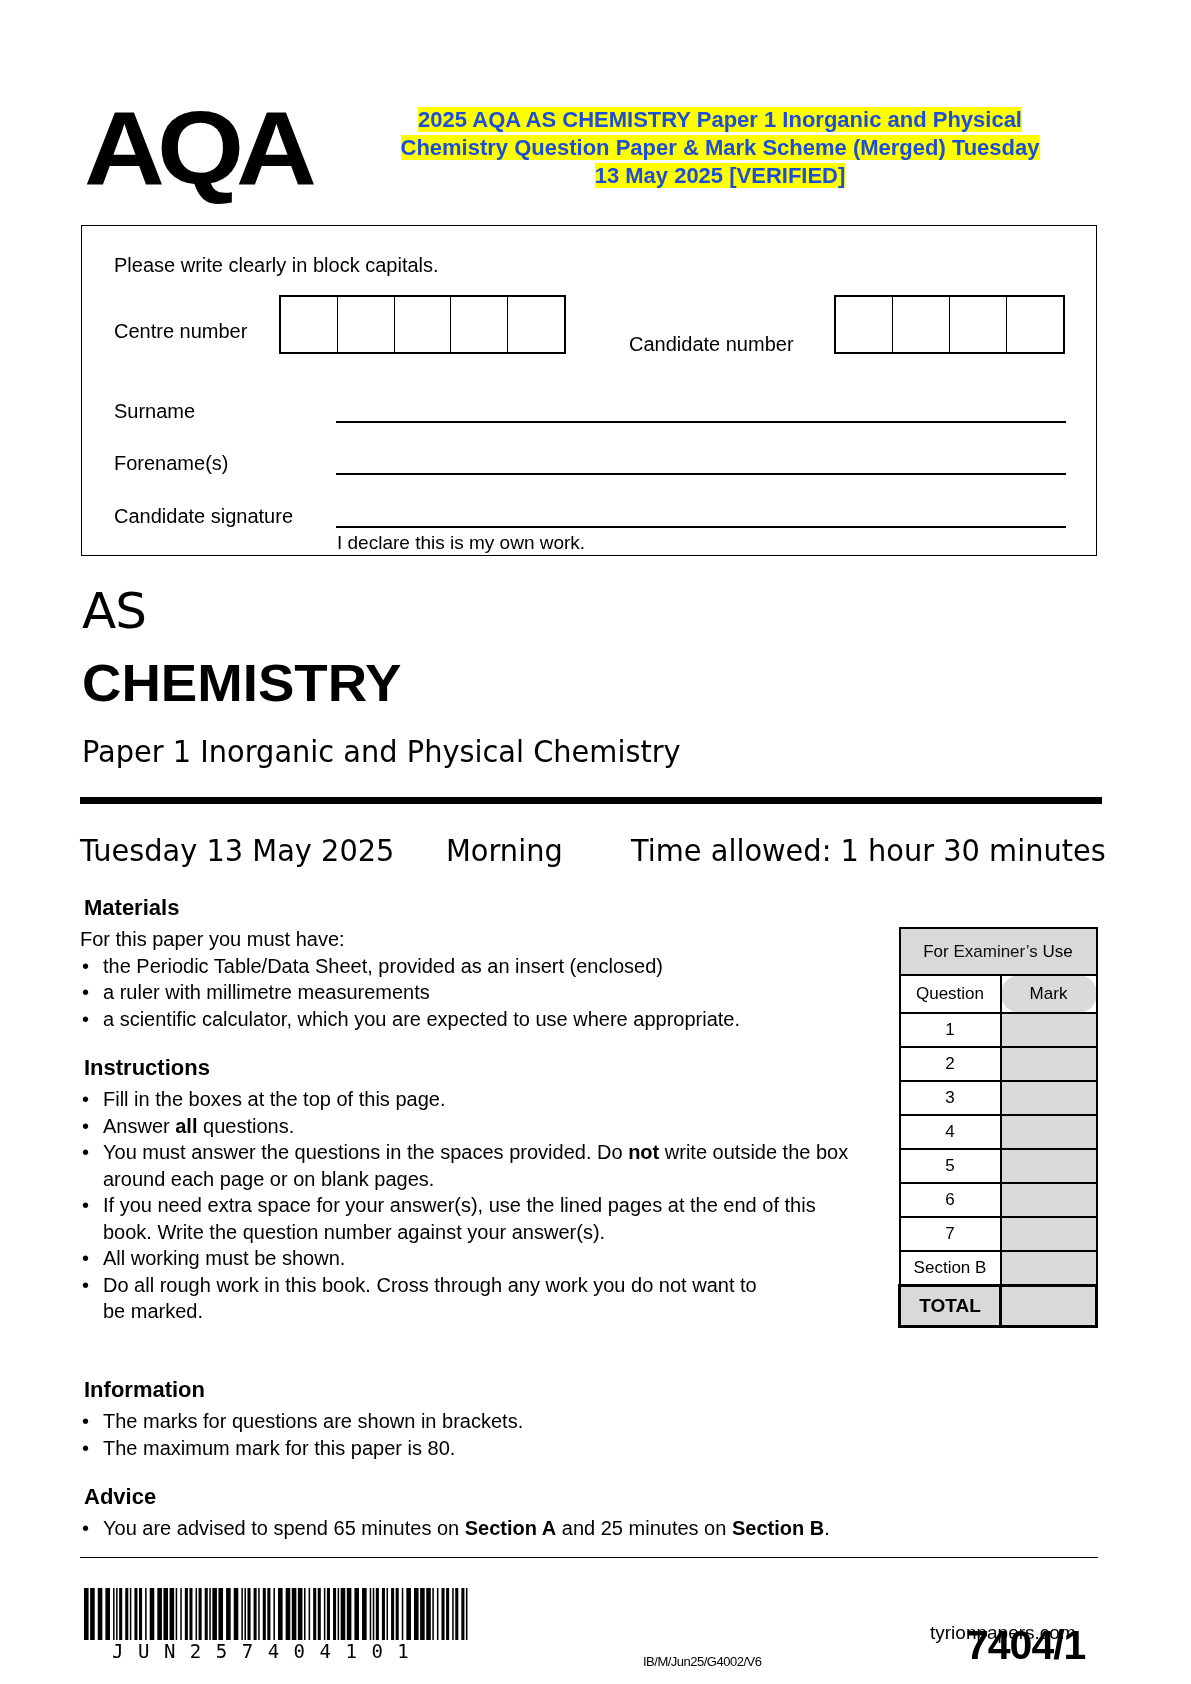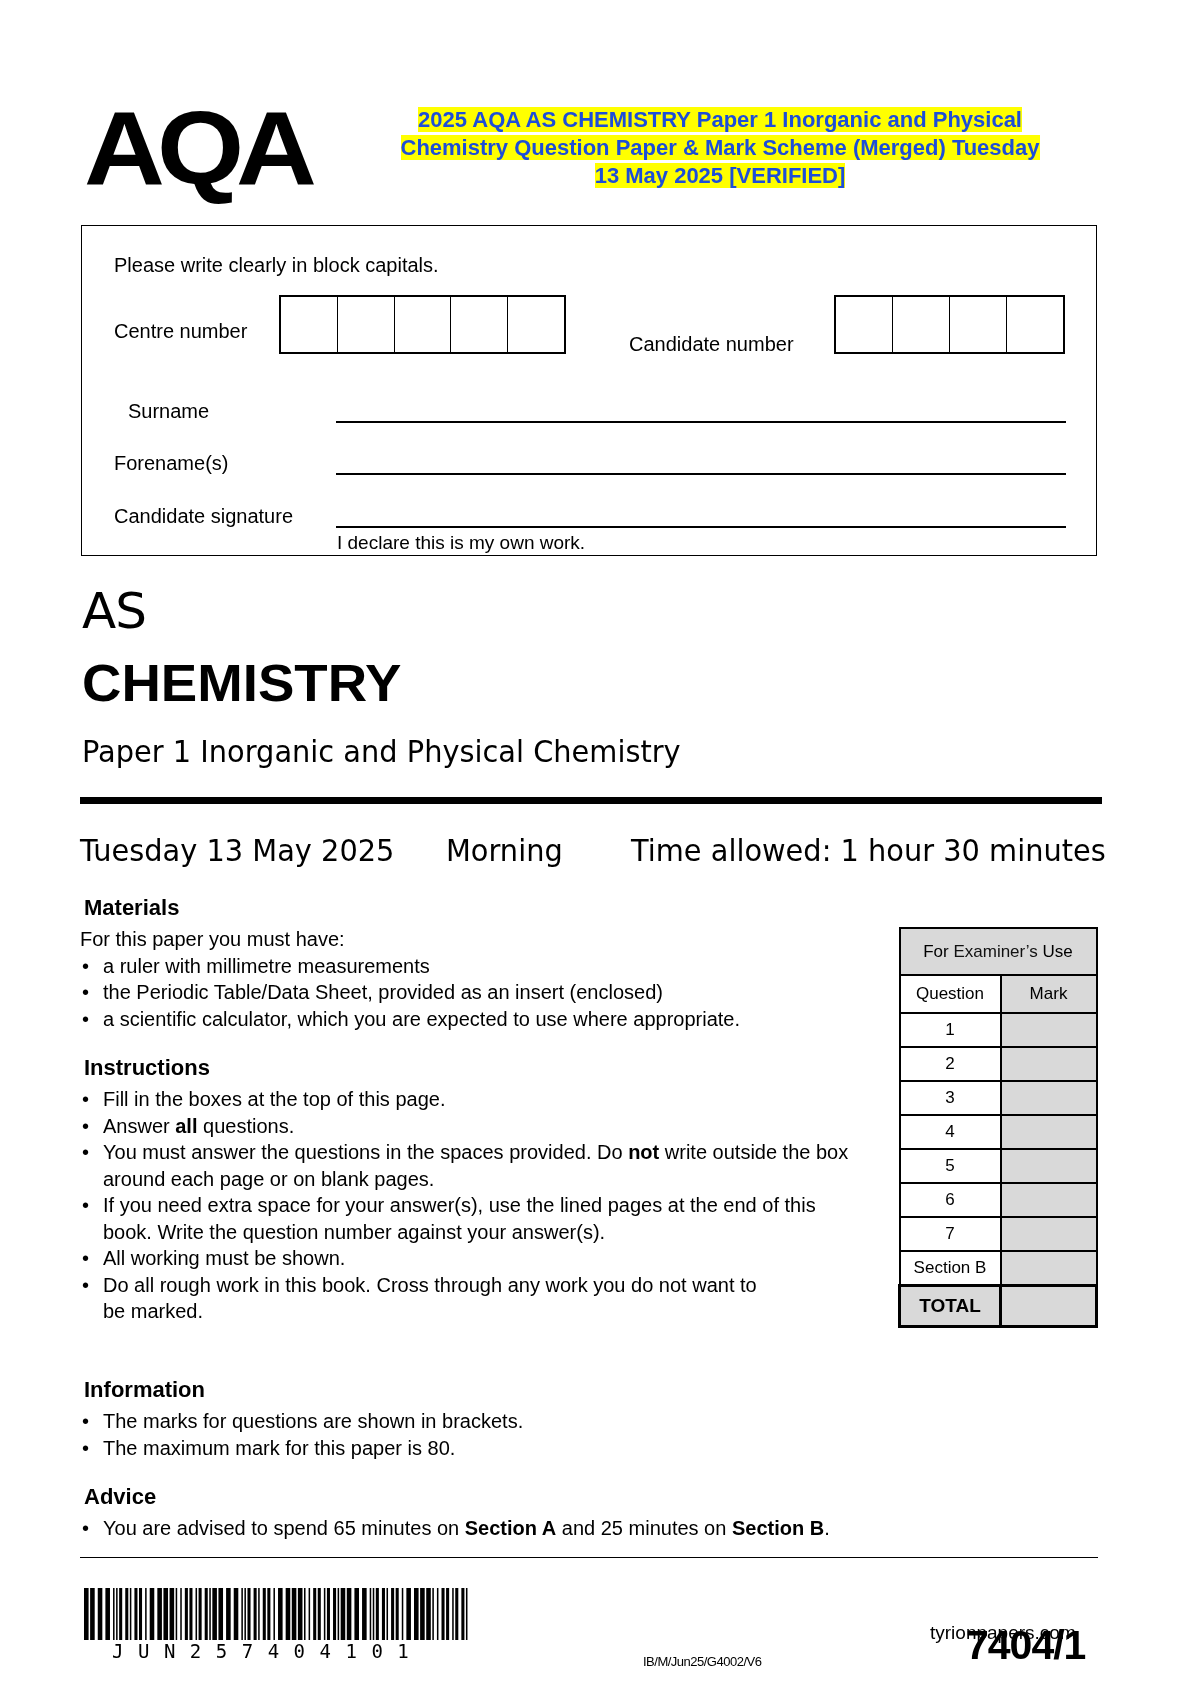--- a/index.html
+++ b/index.html
@@ -37,21 +37,21 @@
   .sec ul { margin:0; padding:0; list-style:none; }
   .sec li { position:relative; padding-left:23px; }
   .sec li::before { content:"•"; position:absolute; left:2px; top:0; }
   b { font-weight:bold; }
 
   
   #exam { left:898px; top:927px; width:200px; border-collapse:collapse; font-size:17px; }
   #exam td { border:2px solid #000; text-align:center; height:32px; padding:0; }
   #exam .hdr { background:#d9d9d9; height:45px; }
   #exam .gray { background:#d9d9d9; }
-  #exam .qh { height:36px; }
+  #exam .qh { height:36px;border-radius:19px; }
   #exam .total td { border-width:3px; height:38px; font-weight:bold; font-size:19px; }
   #exam .q { width:99px; }
 
   
   #foot-rule { left:80px; top:1557px; width:1018px; height:0; border-top:1.5px solid #000; }
   #barcode { left:84px; top:1588px; width:385px; height:52px; }
   #barcode-text { left:112px; top:1640px; font-family:"DejaVu Sans Mono", monospace; font-size:19px; letter-spacing:14.5px; }
   #ref { left:643px; top:1654px; font-size:13px; letter-spacing:-0.5px; }
   #site { left:930px; top:1622px; font-size:19px; }
   #code { left:966px; top:1622px; font-weight:bold; font-size:41px; letter-spacing:-1px; }
@@ -79,21 +79,21 @@
 </div>
 
 <div class="abs lbl" style="left:629px;top:333px;">Candidate number</div>
 <div class="abs digit-row" style="left:834px;top:295px;width:231px;">
   <div class="cell"></div>
   <div class="cell"></div>
   <div class="cell"></div>
   <div class="cell"></div>
 </div>
 
-<div class="abs lbl" style="left:128px;top:400px;">Surname</div>
+<div class="abs lbl" style="left:114px;top:400px;">Surname</div>
 <div class="abs line" style="left:336px;top:421px;width:730px;"></div>
 
 <div class="abs lbl" style="left:114px;top:452px;">Forename(s)</div>
 <div class="abs line" style="left:336px;top:473px;width:730px;"></div>
 
 <div class="abs lbl" style="left:114px;top:505px;">Candidate signature</div>
 <div class="abs line" style="left:336px;top:526px;width:730px;"></div>
 <div class="abs" style="left:337px;top:532px;font-size:19px;">I declare this is my own work.</div>
 
 <div id="as" class="abs">AS</div>
@@ -101,22 +101,22 @@
 <div id="paper" class="abs">Paper 1  Inorganic and Physical Chemistry</div>
 <div id="rule" class="abs"></div>
 <div class="abs dateline" style="left:80px;">Tuesday 13 May 2025</div>
 <div class="abs dateline" style="left:446px;">Morning</div>
 <div class="abs dateline" style="left:631px;">Time allowed: 1 hour 30 minutes</div>
 
 <div class="abs sec" style="top:890px;width:760px;">
   <h3>Materials</h3>
   <div>For this paper you must have:</div>
   <ul>
+    <li>the Periodic Table/Data Sheet, provided as an insert (enclosed)</li>
     <li>a ruler with millimetre measurements</li>
-    <li>the Periodic Table/Data Sheet, provided as an insert (enclosed)</li>
     <li>a scientific calculator, which you are expected to use where appropriate.</li>
   </ul>
 </div>
 
 <div class="abs sec" style="top:1050px;width:790px;">
   <h3>Instructions</h3>
   <ul>
     <li>Fill in the boxes at the top of this page.</li>
     <li><span>Answer </span><b>all</b><span> questions.</span></li>
     <li><span>You must answer the questions in the spaces provided.  Do </span><b>not</b><span> write outside the box around each page or on blank pages.</span></li>

